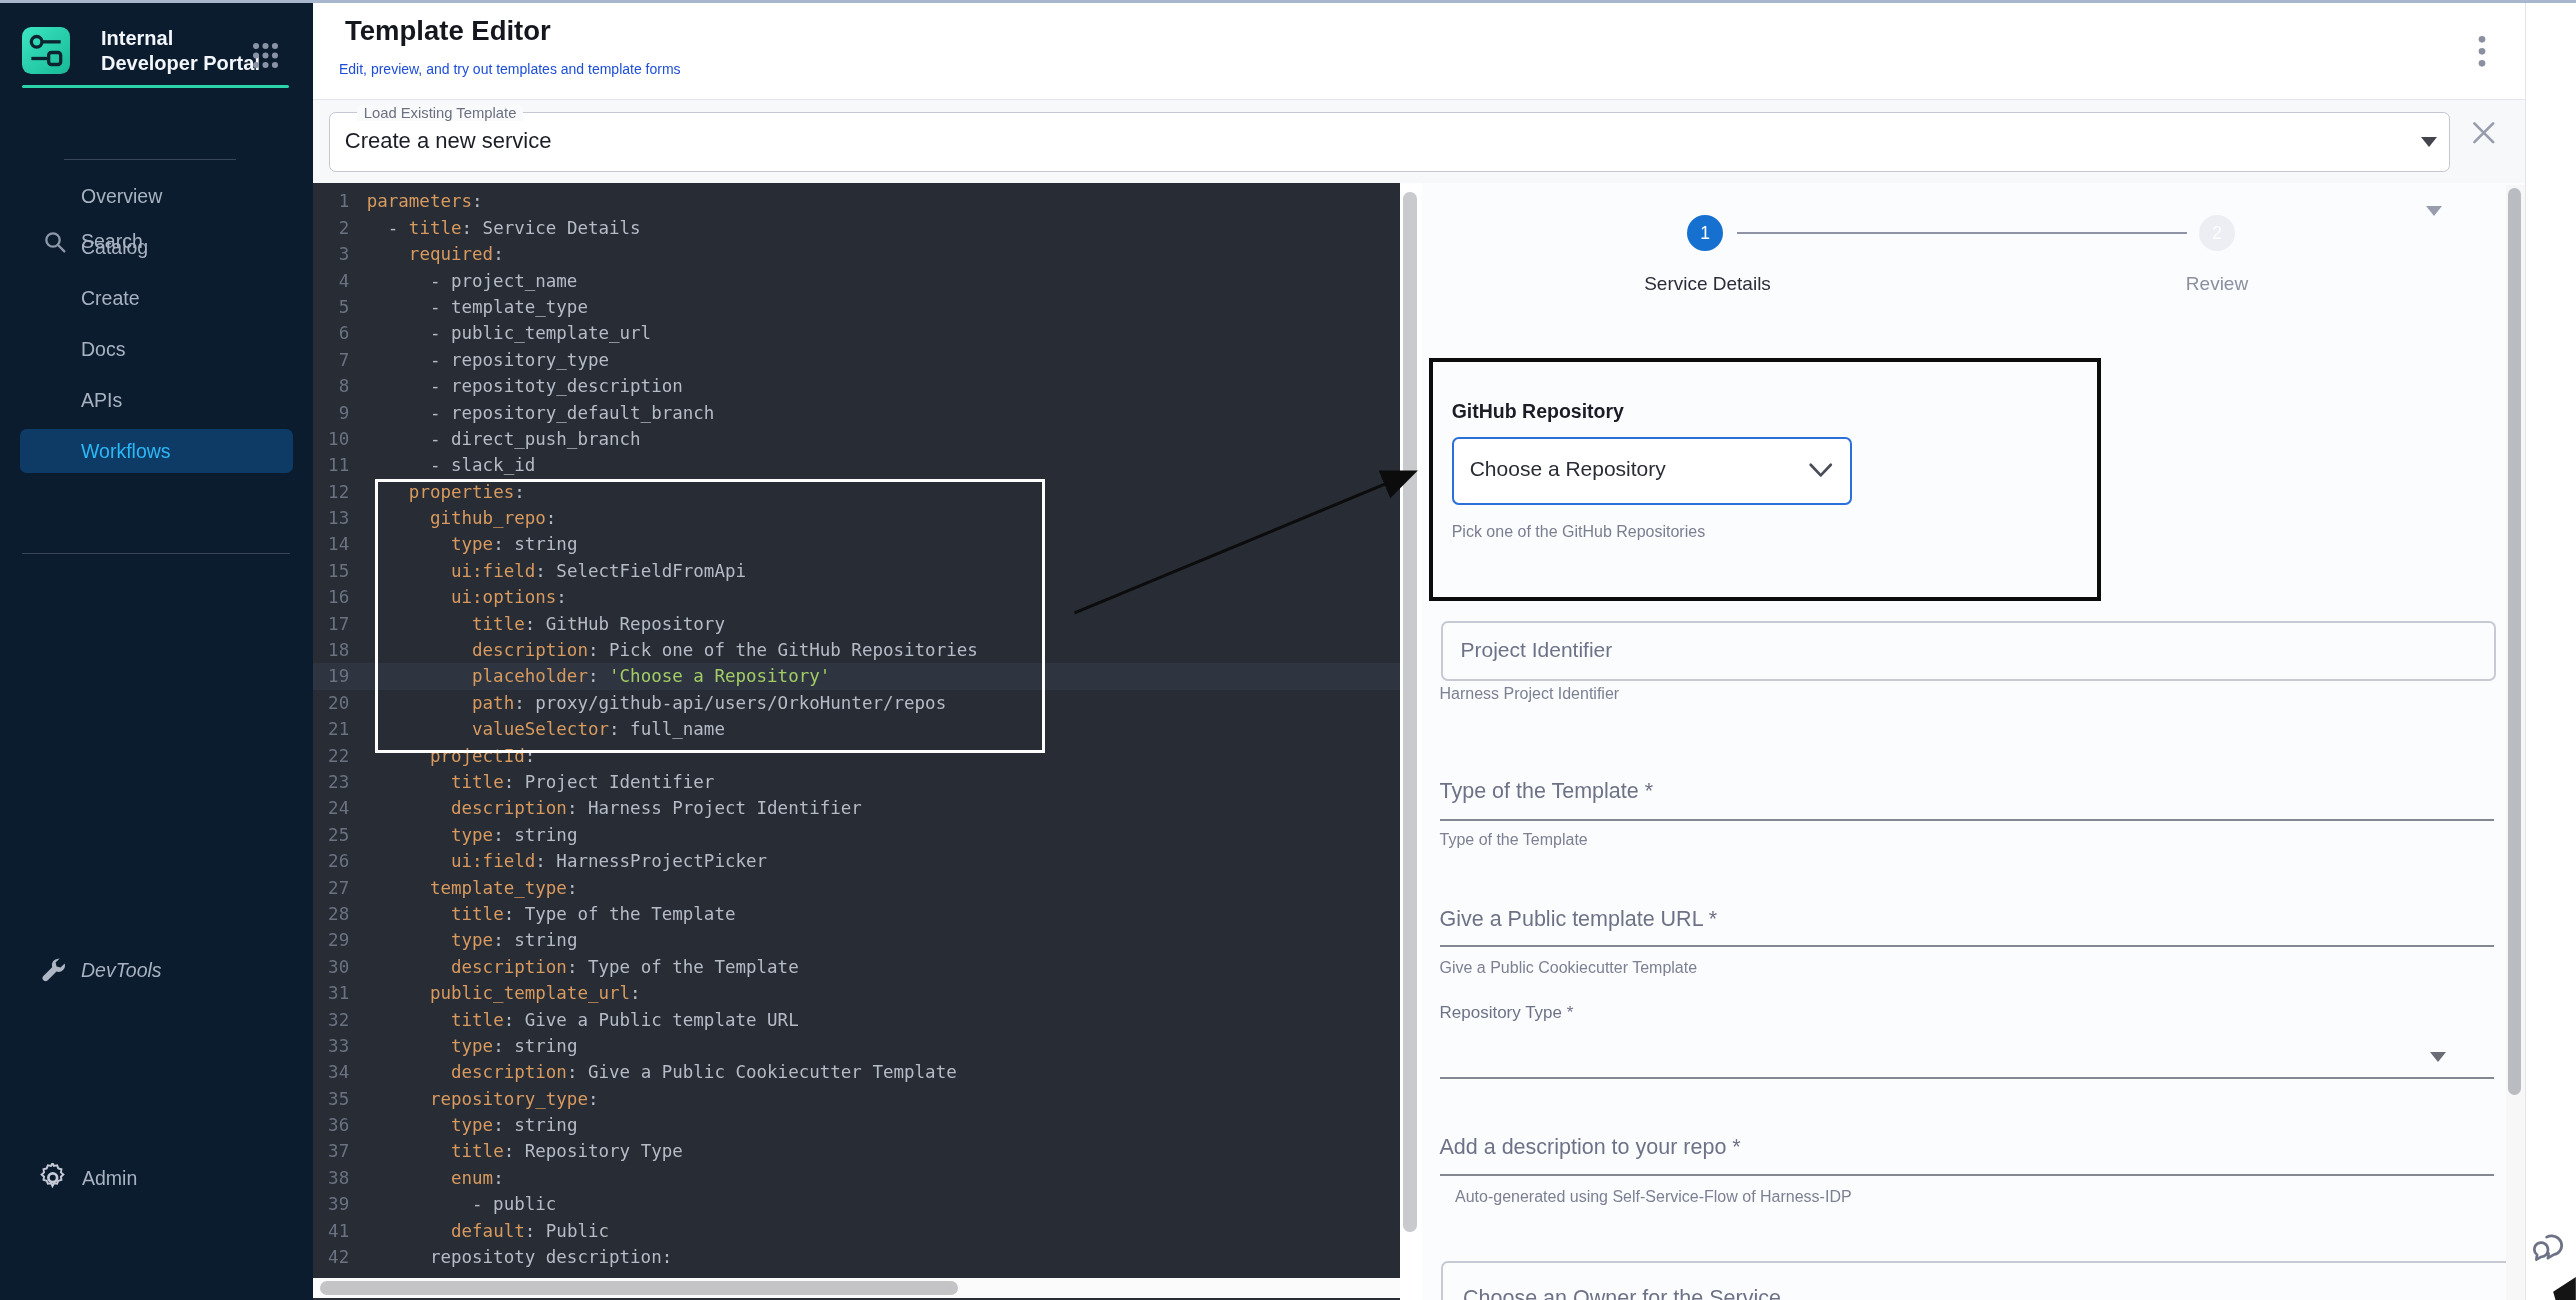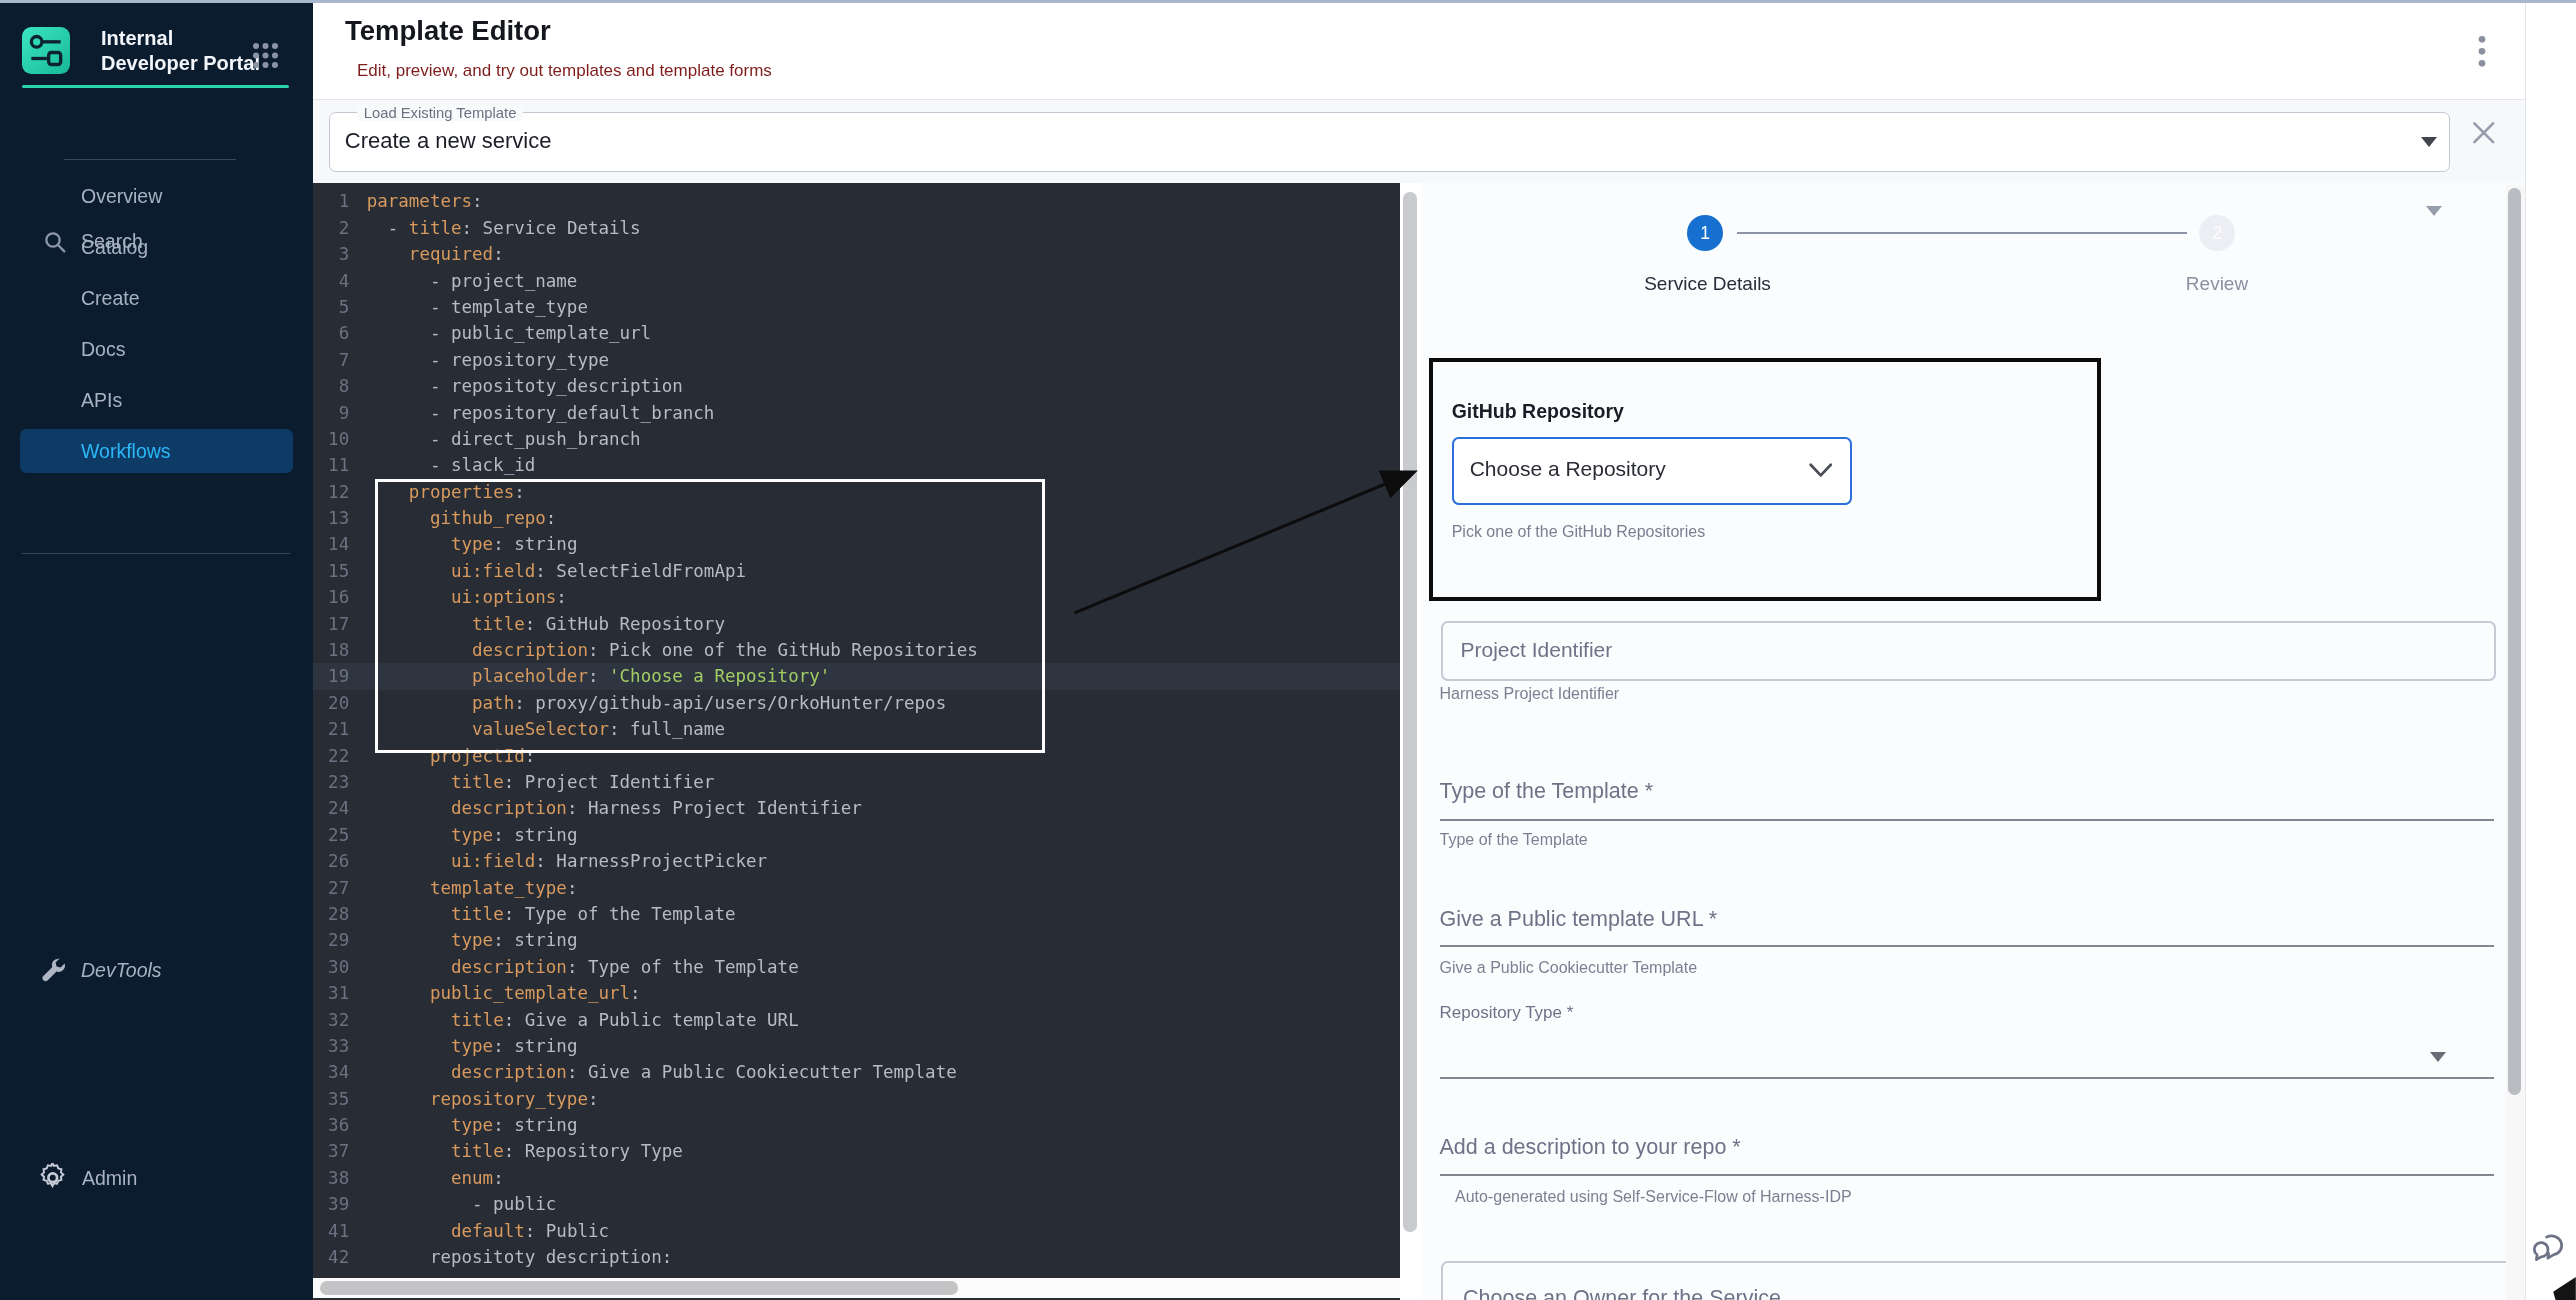--- a/index.html
+++ b/index.html
@@ -34,21 +34,21 @@
   #admin-divider{left:21.5px;top:550px;width:268px;height:1.3px;background:#39465a;}
   #admin-row{left:0;top:575px;width:291px;height:51px;}
   #admin-icon{left:38px;top:585px;}
   #admin-label{left:82px;top:589px;}
   #help-row{left:0;top:1157px;width:313px;height:51px;}
   #user-row{left:0;top:1232px;width:313px;height:51px;}
 
   
   #header{left:313px;top:2.7px;width:2212px;height:96px;background:#fff;border-bottom:1.3px solid #e3e5ec;}
   #page-title{left:32px;top:12px;font-size:27.5px;font-weight:700;color:#15171e;}
-  #page-subtitle{left:44px;top:58px;font-size:17px;color:#7f1d1d;}
+  #page-subtitle{left:26px;top:58px;font-size:14px;color:#1d4ed8;}
   #kebab-icon{left:2165px;top:32px;}
 
   
   #toolbar{left:313px;top:100px;width:2212px;height:83px;background:#f7f8fa;}
   #load-select{left:16px;top:12px;width:2119px;height:58px;background:#fff;
                border:1.3px solid #c3c7d2;border-radius:6.7px;}
   #load-label{left:27px;top:-8px;background:#f9fafb;padding:0 6.7px;font-size:14.8px;color:#6c7080;}
   #load-value{left:14.8px;top:14.8px;font-size:22px;color:#1c1e27;}
   #load-caret{left:2091px;top:24px;width:0;height:0;border-left:8px solid transparent;
               border-right:8px solid transparent;border-top:10px solid #43454e;}

